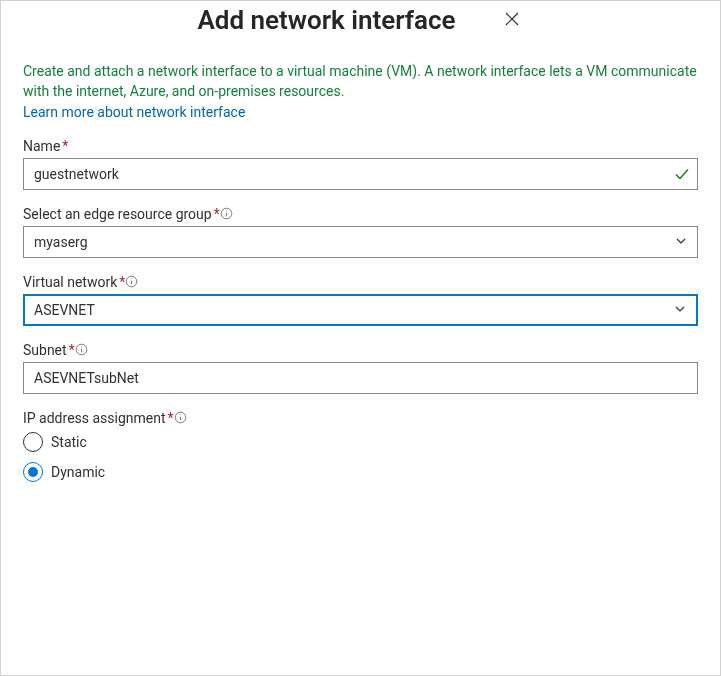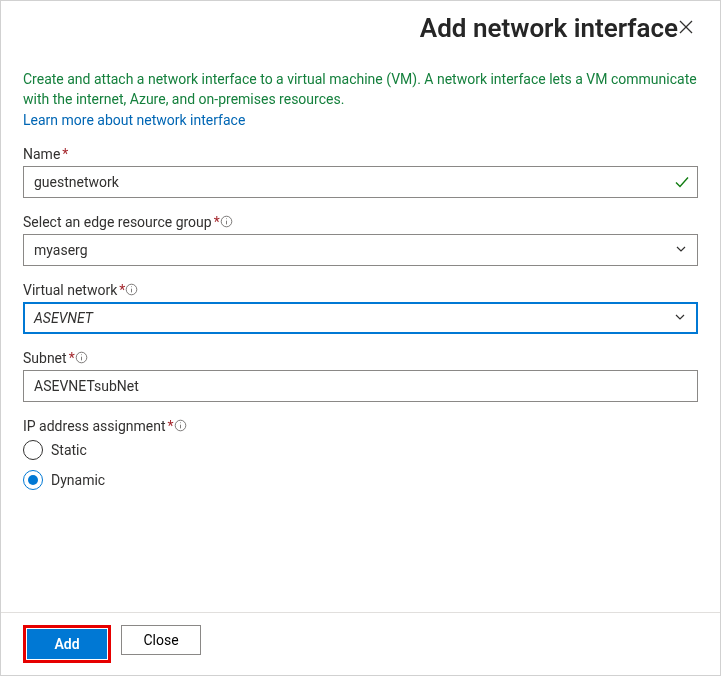--- a/index.html
+++ b/index.html
@@ -13,23 +13,24 @@
   .panel {
     width: 721px;
     height: 676px;
     border: 1px solid #d1d1d1;
     display: flex;
     flex-direction: column;
     background: #ffffff;
   }
   .header {
     display: flex;
-    justify-content: flex-end;
+    justify-content: center;
     align-items: flex-start;
-    padding: 12px 22px 0 22px;
+    padding: 4px 22px 0 22px;
+    gap: 48px;
   }
   .title {
     font-size: 26px;
     font-weight: 600;
     color: #262626;
   }
   .close-x {
     width: 20px; height: 20px;
     cursor: pointer;
     color: #323130;
@@ -92,21 +93,21 @@
     height: 32px;
     border: 1px solid #8a8886;
     padding: 0 33px 0 10px;
     font: inherit;
     background: #ffffff;
     position: relative;
     display: flex;
     align-items: center;
     cursor: pointer;
   }
-  .select.active { border: 2px solid #0078d4; padding-left: 9px; font-style: italic; }
+  .select.active { border: 2px solid #0078d4; padding-left: 9px; }
   .chevron {
     position: absolute;
     right: 8px;
     top: 50%;
     transform: translateY(-50%);
     width: 14px; height: 14px;
     color: #323130;
   }
   .chevron svg { width: 12px; height: 12px; display: block; }
   .radio-group { margin-top: 6px; }
@@ -282,20 +283,14 @@
           <span class="radio-circle checked">
               <span class="radio-dot"></span>
             </span>
           <span>Dynamic</span>
         </div>
       </div>
     </div>
 
   </div>
 
-  <div class="footer">
-    <span class="highlight-wrap">
-      <button class="btn btn-primary">Add</button>
-    </span>
-    <button class="btn">Close</button>
-  </div>
 
 </div>
 
 </body></html>

